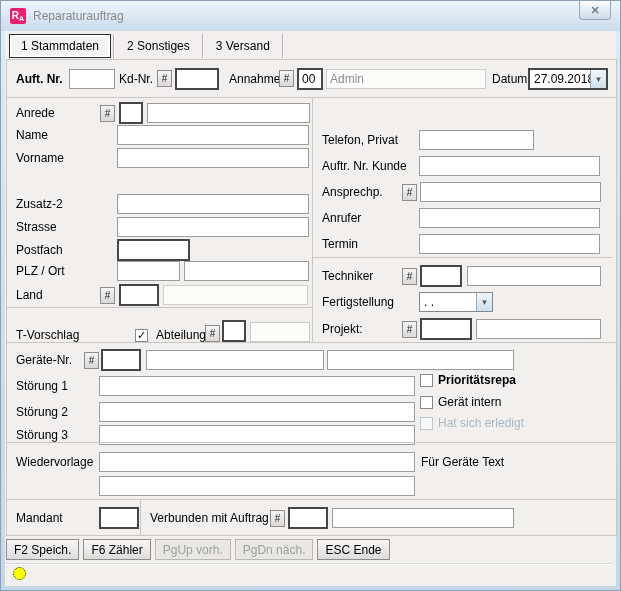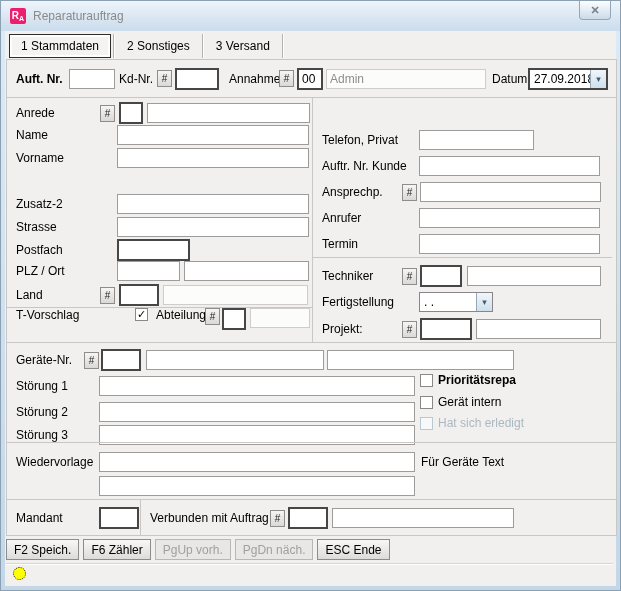--- a/index.html
+++ b/index.html
@@ -47,21 +47,21 @@
   .content{
     position:absolute; left:1px; top:28px; width:611px; height:477px;
     border:1px solid #c9c6c3;
   }
   .band-top{ position:absolute; left:0; right:0; top:0; height:38px; border-bottom:1px solid #c9c6c3;
     display:flex; align-items:center; padding-left:9px; }
   .cols{ position:absolute; left:0; right:4px; top:38px; height:244px; display:flex; }
   .col-left{ width:305px; position:relative; }
   .col-right{ flex:1; border-left:1px solid #c9c6c3; position:relative; }
   .t-band{ position:absolute; left:0; right:0; top:209px; height:35px; border-top:1px solid #c9c6c3;
-    display:flex; align-items:flex-start; padding-left:9px; }
+    display:flex; align-items:flex-end; padding-left:9px; }
   .tech-band{ position:absolute; left:0; right:0; top:159px; height:85px; border-top:1px solid #c9c6c3; }
   .band-geraet{ position:absolute; left:0; right:0; top:282px; height:100px; border-top:1px solid #c9c6c3; }
   .band-wieder{ position:absolute; left:0; right:0; top:382px; height:57px; border-top:1px solid #c9c6c3; }
   .band-mandant{ position:absolute; left:0; right:0; top:439px; height:36px; border-top:1px solid #c9c6c3; }
   
   .row{ position:absolute; left:0; right:0; display:flex; align-items:center; padding-left:9px; }
   .lbl{ font-size:12px; flex:0 0 auto; }
   .bold{ font-weight:bold; }
   .inp{
     height:20px; border:1px solid #9e9c9a; background:#fff;

